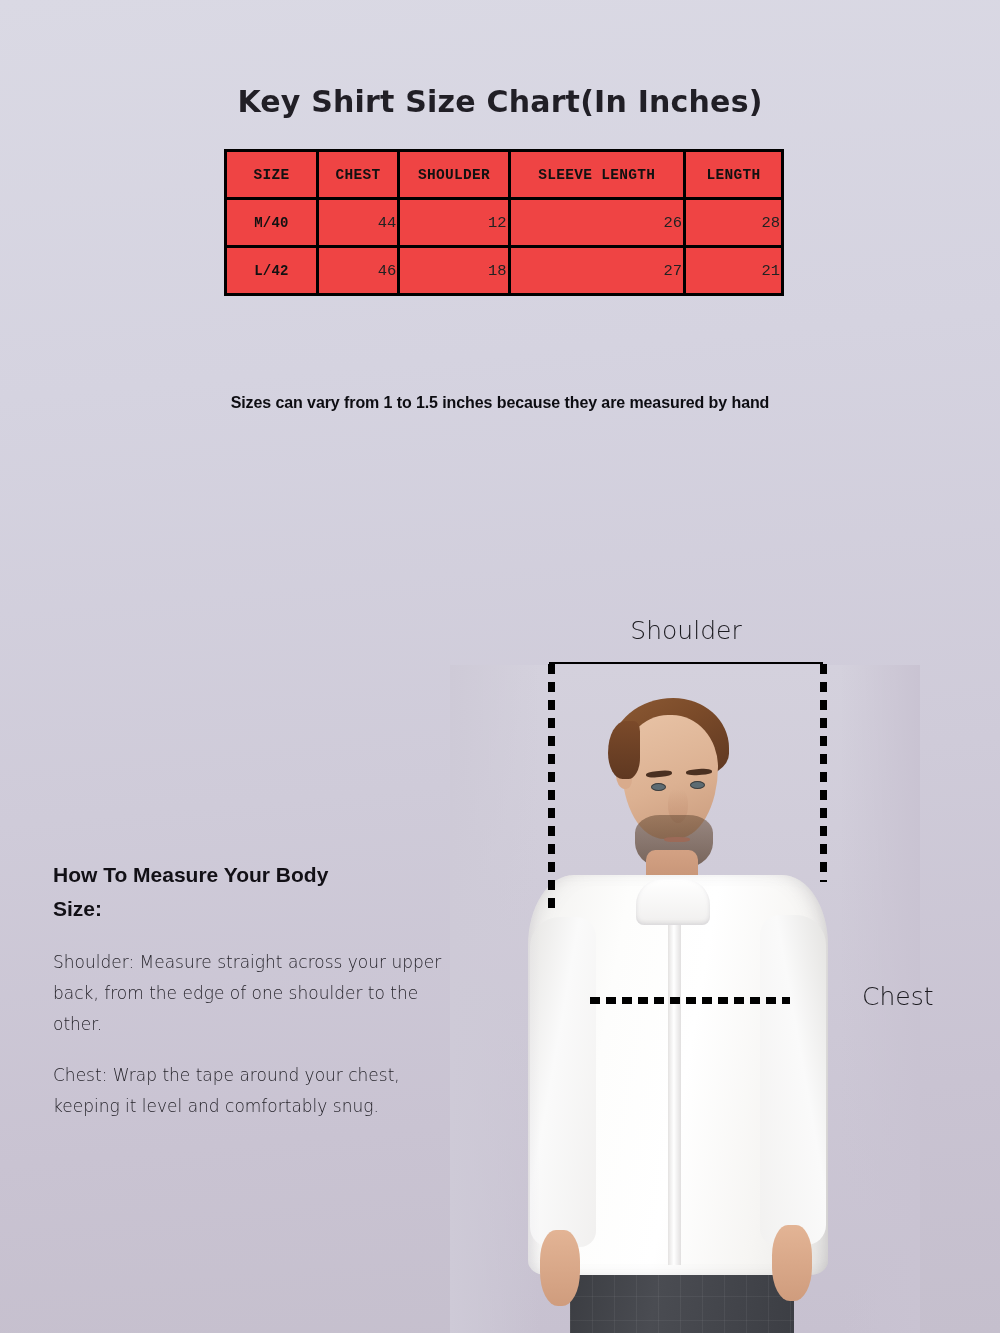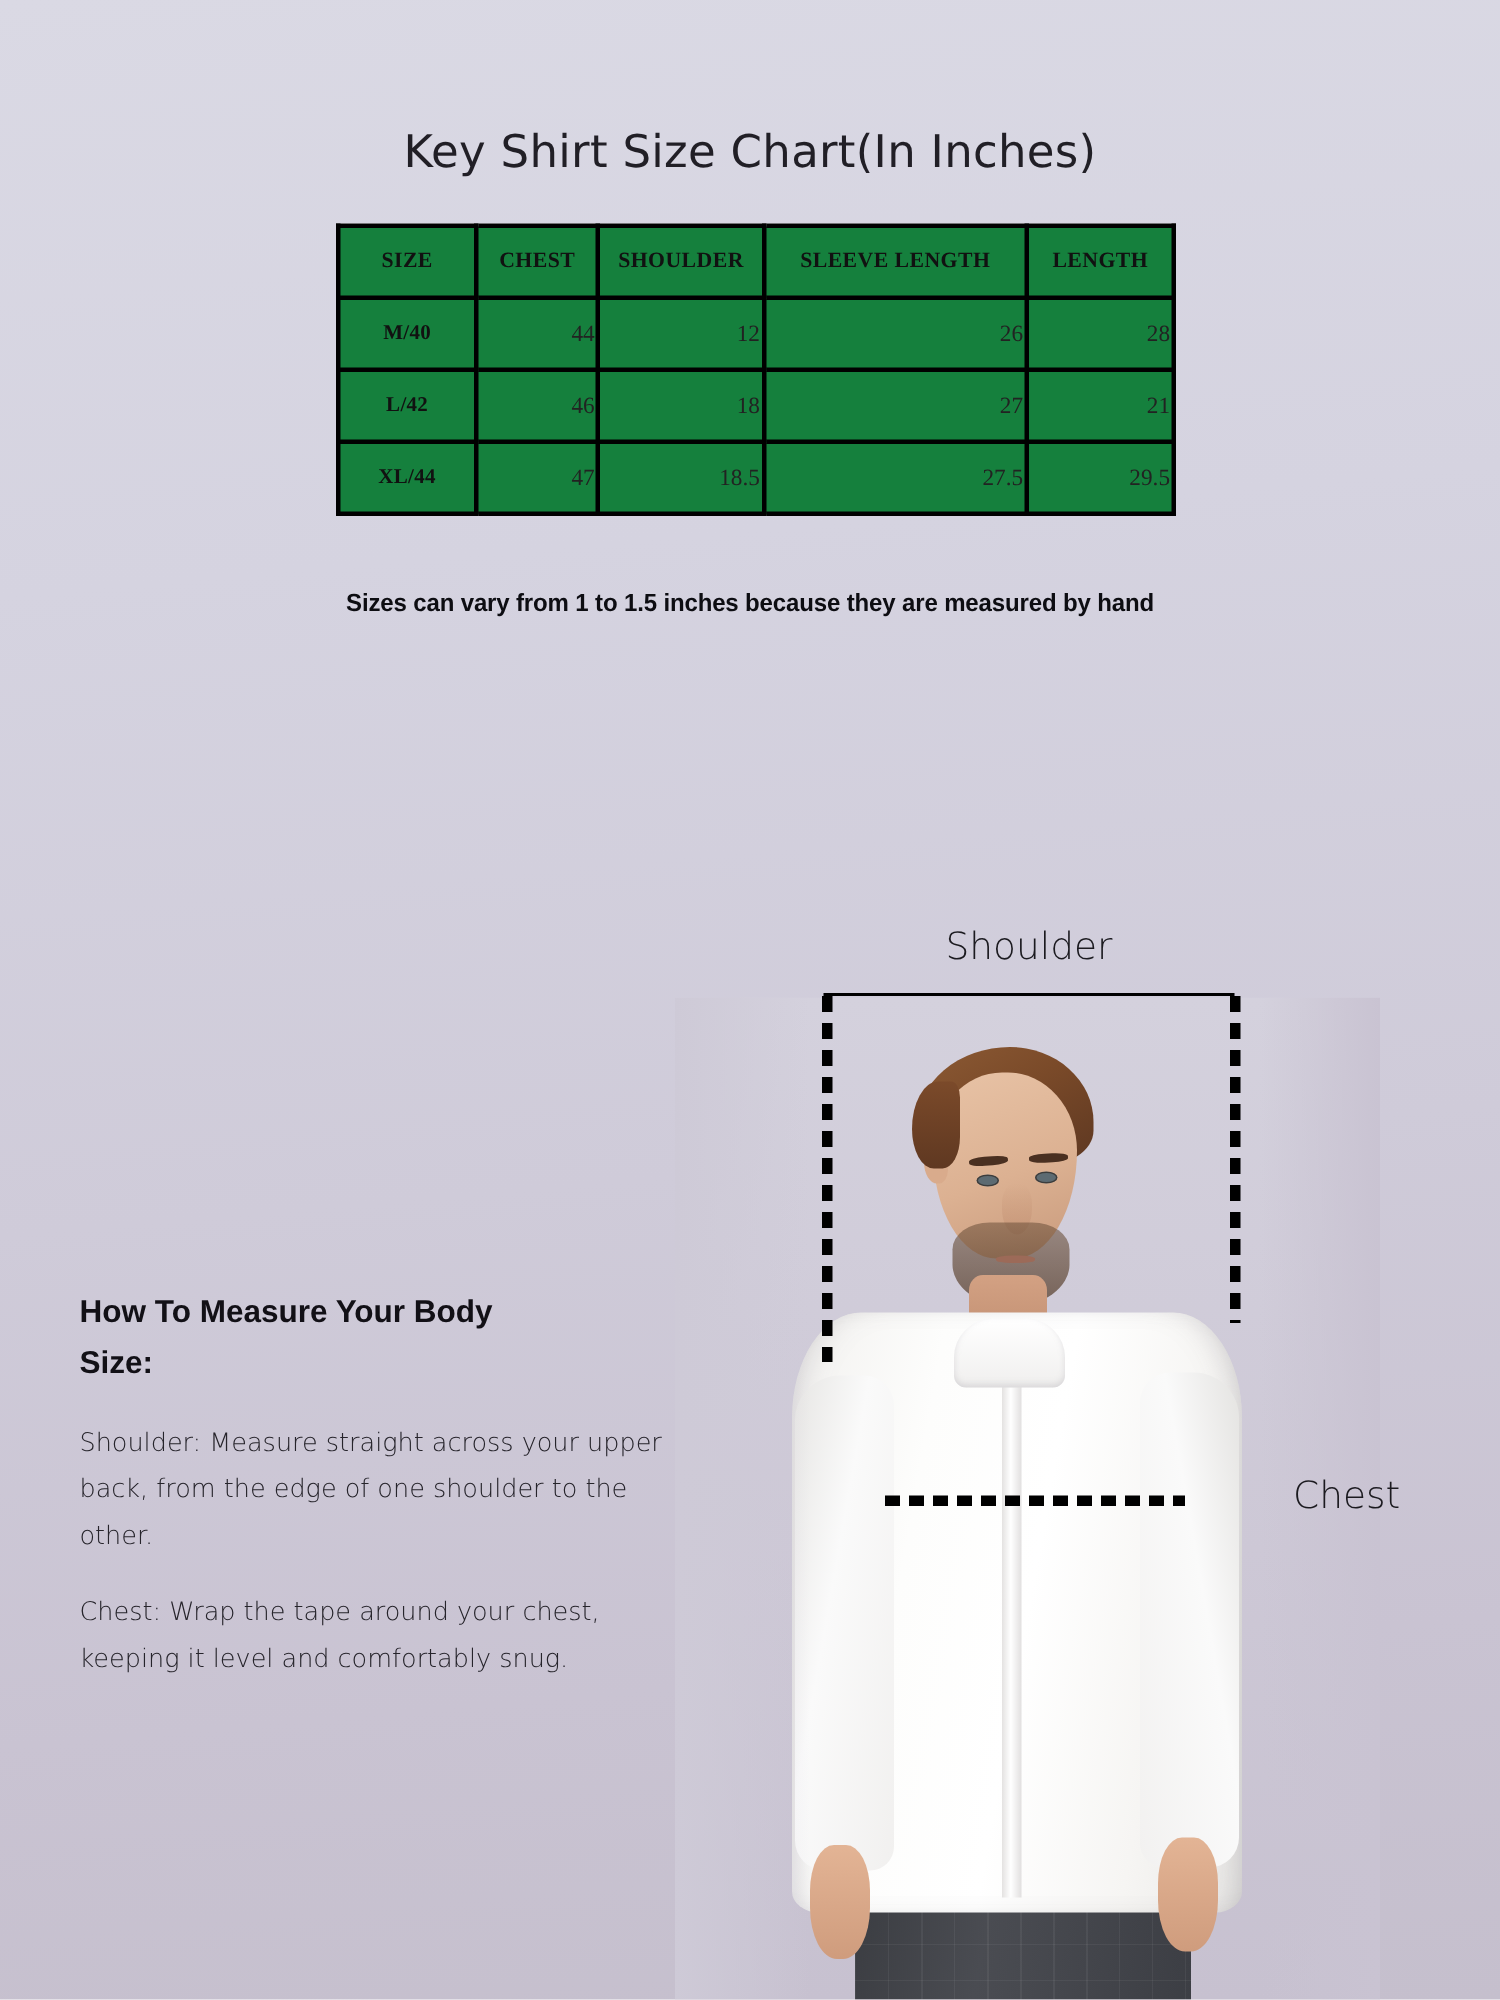--- a/index.html
+++ b/index.html
@@ -16,21 +16,21 @@
   }
 
   
   .page-title {
     position: absolute;
     top: 84px;
     left: 0;
     width: 1000px;
     text-align: center;
     font-family: "DejaVu Sans", sans-serif;
-    font-weight: 400;
+    font-weight: 700;
     font-size: 30px;
     letter-spacing: 0.2px;
     color: #211f26;
     white-space: nowrap;
   }
 
   
   .size-table-wrap {
     position: absolute;
     top: 149px;
@@ -38,27 +38,27 @@
     width: 560px;
   }
   table.size-table {
     border-collapse: collapse;
     width: 100%;
     background: #ffffff;
     table-layout: fixed;
   }
   table.size-table td {
     border: 3px solid #000000;
-    background: #15803d;
+    background: #ef4444;
     text-align: center;
     vertical-align: middle;
     height: 43px;
     color: #111111;
     font-size: 15px;
-    font-family: Liberation Serif, serif;
+    font-family: Liberation Mono, monospace;
   }
   table.size-table thead td {
     font-weight: bold;
     font-size: 14.5px;
     letter-spacing: 0.3px;
   }
   table.size-table tbody td.size-cell {
     font-weight: bold;
     font-size: 14px;
     letter-spacing: 0.2px;
@@ -398,27 +398,20 @@
         <td class="num-cell">26</td>
         <td class="num-cell">28</td>
       </tr>
       <tr>
         <td class="size-cell">L/42</td>
         <td class="num-cell">46</td>
         <td class="num-cell">18</td>
         <td class="num-cell">27</td>
         <td class="num-cell">21</td>
       </tr>
-      <tr>
-        <td class="size-cell">XL/44</td>
-        <td class="num-cell">47</td>
-        <td class="num-cell">18.5</td>
-        <td class="num-cell">27.5</td>
-        <td class="num-cell">29.5</td>
-      </tr>
     </tbody>
   </table>
 </div>
 
 <div class="disclaimer">Sizes can vary from 1 to 1.5 inches because they are measured by hand</div>
 
 <div class="model-photo">
   <div class="photo-bg"></div>
   <div class="hair"></div>
   <div class="head"></div>

